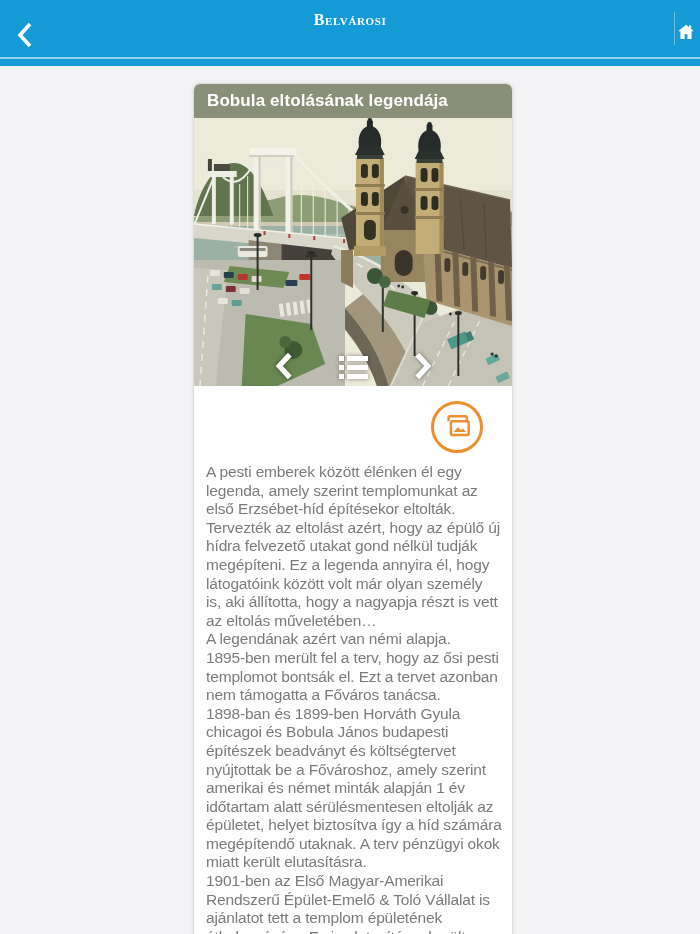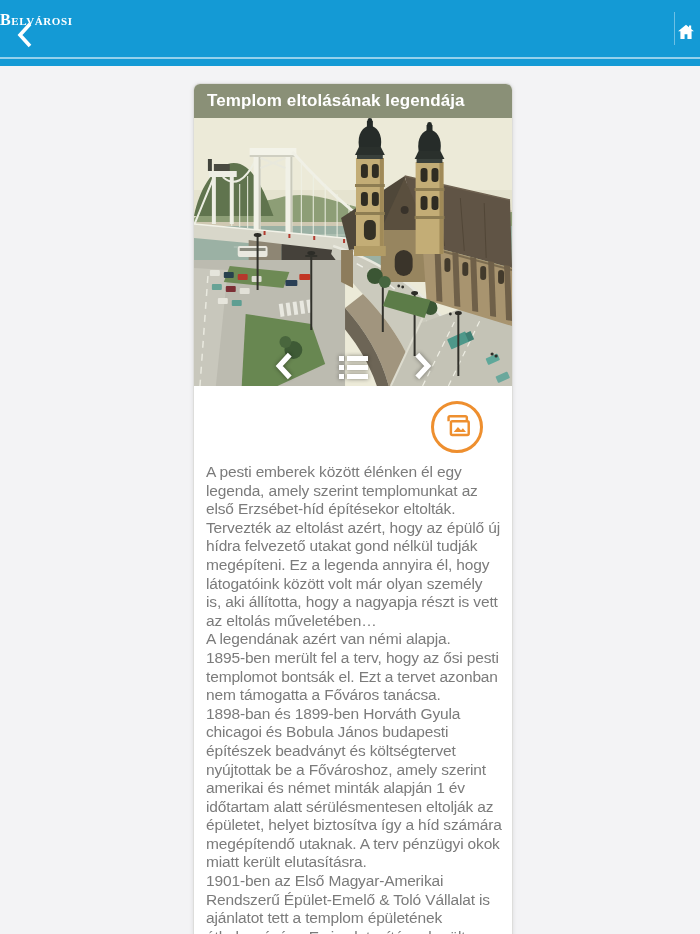--- a/index.html
+++ b/index.html
@@ -15,21 +15,21 @@
     position:absolute; top:0; left:0; width:700px; height:66px;
     background: var(--header-bg, #149ad5);
     z-index:20;
   }
   .app-header::after{
     content:""; position:absolute; left:0; right:0; bottom:7px; height:2px;
     background:rgba(255,255,255,.55);
   }
   .hdr-title{
     position:absolute; top:9px; left:0; width:100%;
-    color:#fff;
+    text-align:center; color:#fff;
     font-family:"Liberation Serif", serif;
     font-variant:small-caps; font-weight:700;
     font-size:16px; line-height:22px; letter-spacing:.6px;
   }
   .back-btn{
     position:absolute; left:6px; top:18px; width:36px; height:36px;
     background:none; border:none; cursor:pointer;
     display:flex; align-items:center; justify-content:center;
   }
   .hdr-divider{
@@ -110,21 +110,21 @@
     <span>
       <svg width="20" height="20" viewBox="0 0 24 24">
         <path d="M12,3.2 L21.5,11.2 H18.7 V20.5 H13.7 V14.6 H10.3 V20.5 H5.3 V11.2 H2.5 Z" fill="#fff"></path>
         <rect x="15.6" y="4.2" width="2.6" height="4.6" fill="#fff"></rect>
       </svg>
     </span>
   </button>
 </header>
 
 <section class="card">
-  <h2 class="card-title">Templom eltolásának legendája</h2>
+  <h2 class="card-title">Bobula eltolásának legendája</h2>
 
   <div class="photo-wrap">
 
     <svg class="scene" viewBox="0 0 320 268" preserveAspectRatio="none">
 
       <rect x="0" y="0" width="320" height="122" fill="#ecead8"></rect>
       <rect x="0" y="72" width="320" height="38" fill="#e5e3cf"></rect>
 
       <g>
         <rect x="250" y="92" width="70" height="16" fill="#d7d1bd"></rect>

